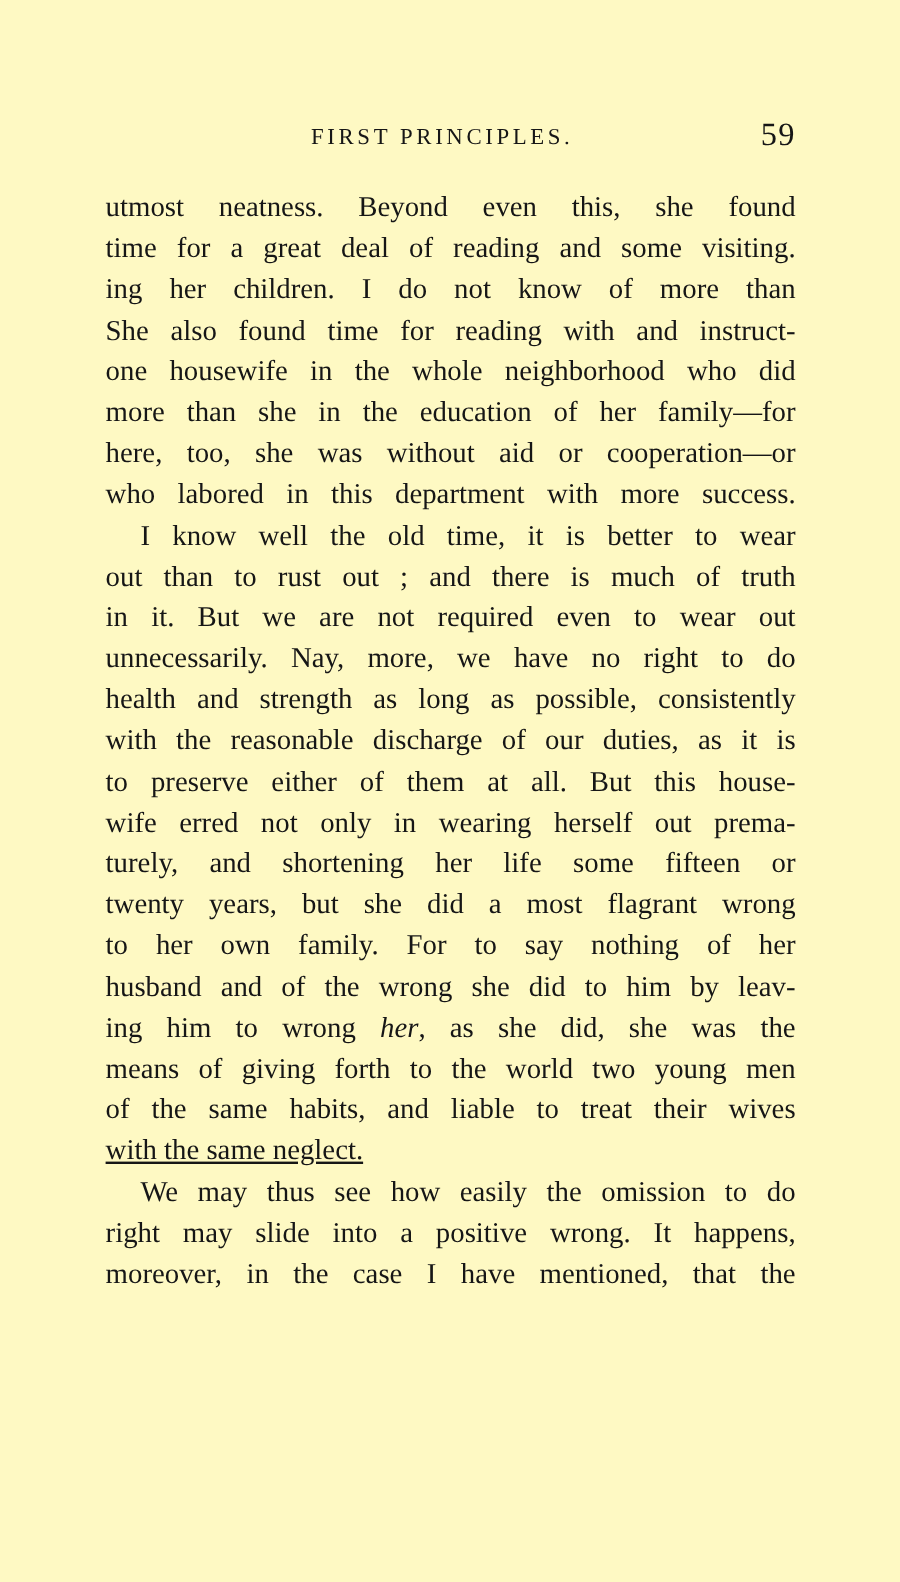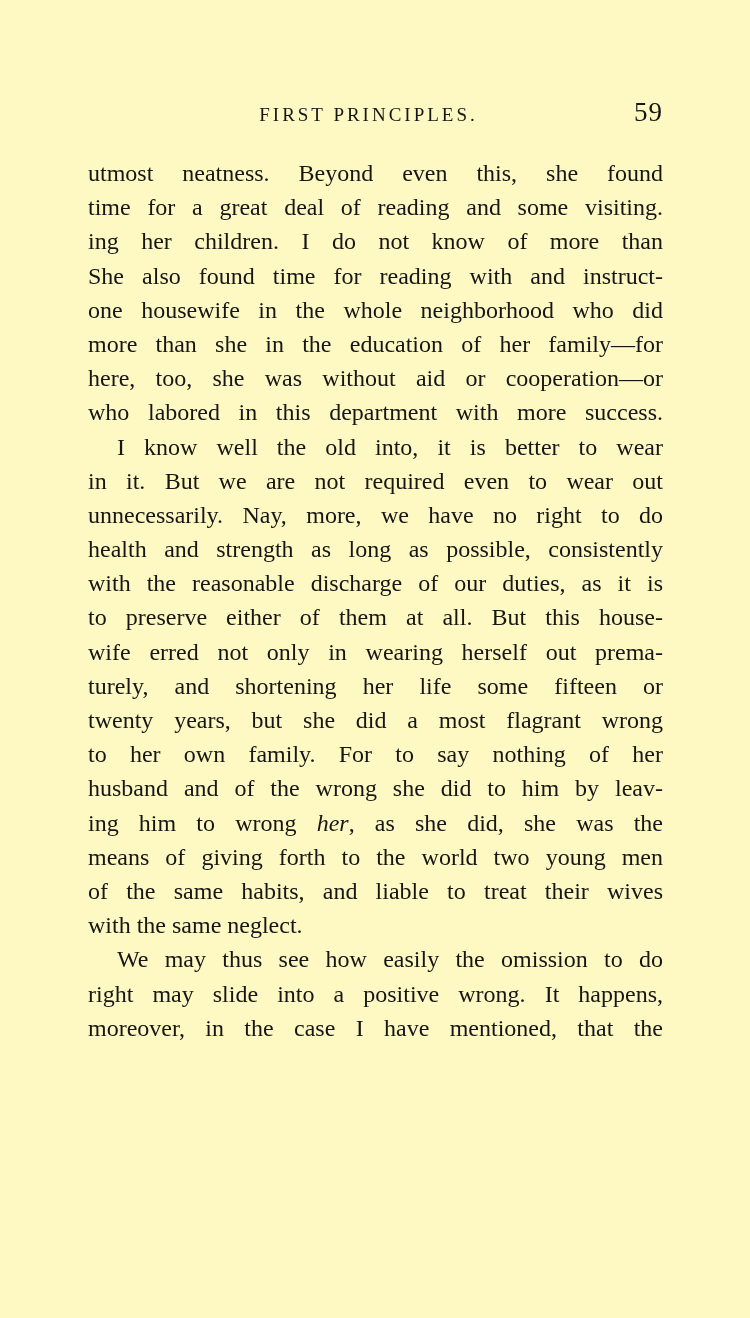--- a/index.html
+++ b/index.html
@@ -53,20 +53,21 @@
   }
   .line {
     text-align: justify;
     text-align-last: justify;
     white-space: nowrap; 
     height: 34.2px;
   }
   .line.flush-left {
     text-align: left;
     text-align-last: left;
+    text-decoration: underline;
   }
   .line.indent {
     padding-left: 29px;
   }
   .it {
     font-style: italic;
   }
 </style>
 </head>
 <body>
@@ -80,21 +81,22 @@
 
   <div class="body-text">
     <div class="line">utmost neatness. Beyond even this, she found</div>
     <div class="line">time for a great deal of reading and some visiting.</div>
     <div class="line">ing her children. I do not know of more than</div>
     <div class="line">She also found time for reading with and instruct-</div>
     <div class="line">one housewife in the whole neighborhood who did</div>
     <div class="line">more than she in the education of her family—for</div>
     <div class="line">here, too, she was without aid or cooperation—or</div>
     <div class="line">who labored in this department with more success.</div>
-    <div class="line indent">I know well the old into, it is better to wear</div>
+    <div class="line indent">I know well the old time, it is better to wear</div>
+    <div class="line">out than to rust out ; and there is much of truth</div>
     <div class="line">in it. But we are not required even to wear out</div>
     <div class="line">unnecessarily. Nay, more, we have no right to do</div>
     <div class="line">health and strength as long as possible, consistently</div>
     <div class="line">with the reasonable discharge of our duties, as it is</div>
     <div class="line">to preserve either of them at all. But this house-</div>
     <div class="line">wife erred not only in wearing herself out prema-</div>
     <div class="line">turely, and shortening her life some fifteen or</div>
     <div class="line">twenty years, but she did a most flagrant wrong</div>
     <div class="line">to her own family. For to say nothing of her</div>
     <div class="line">husband and of the wrong she did to him by leav-</div>

